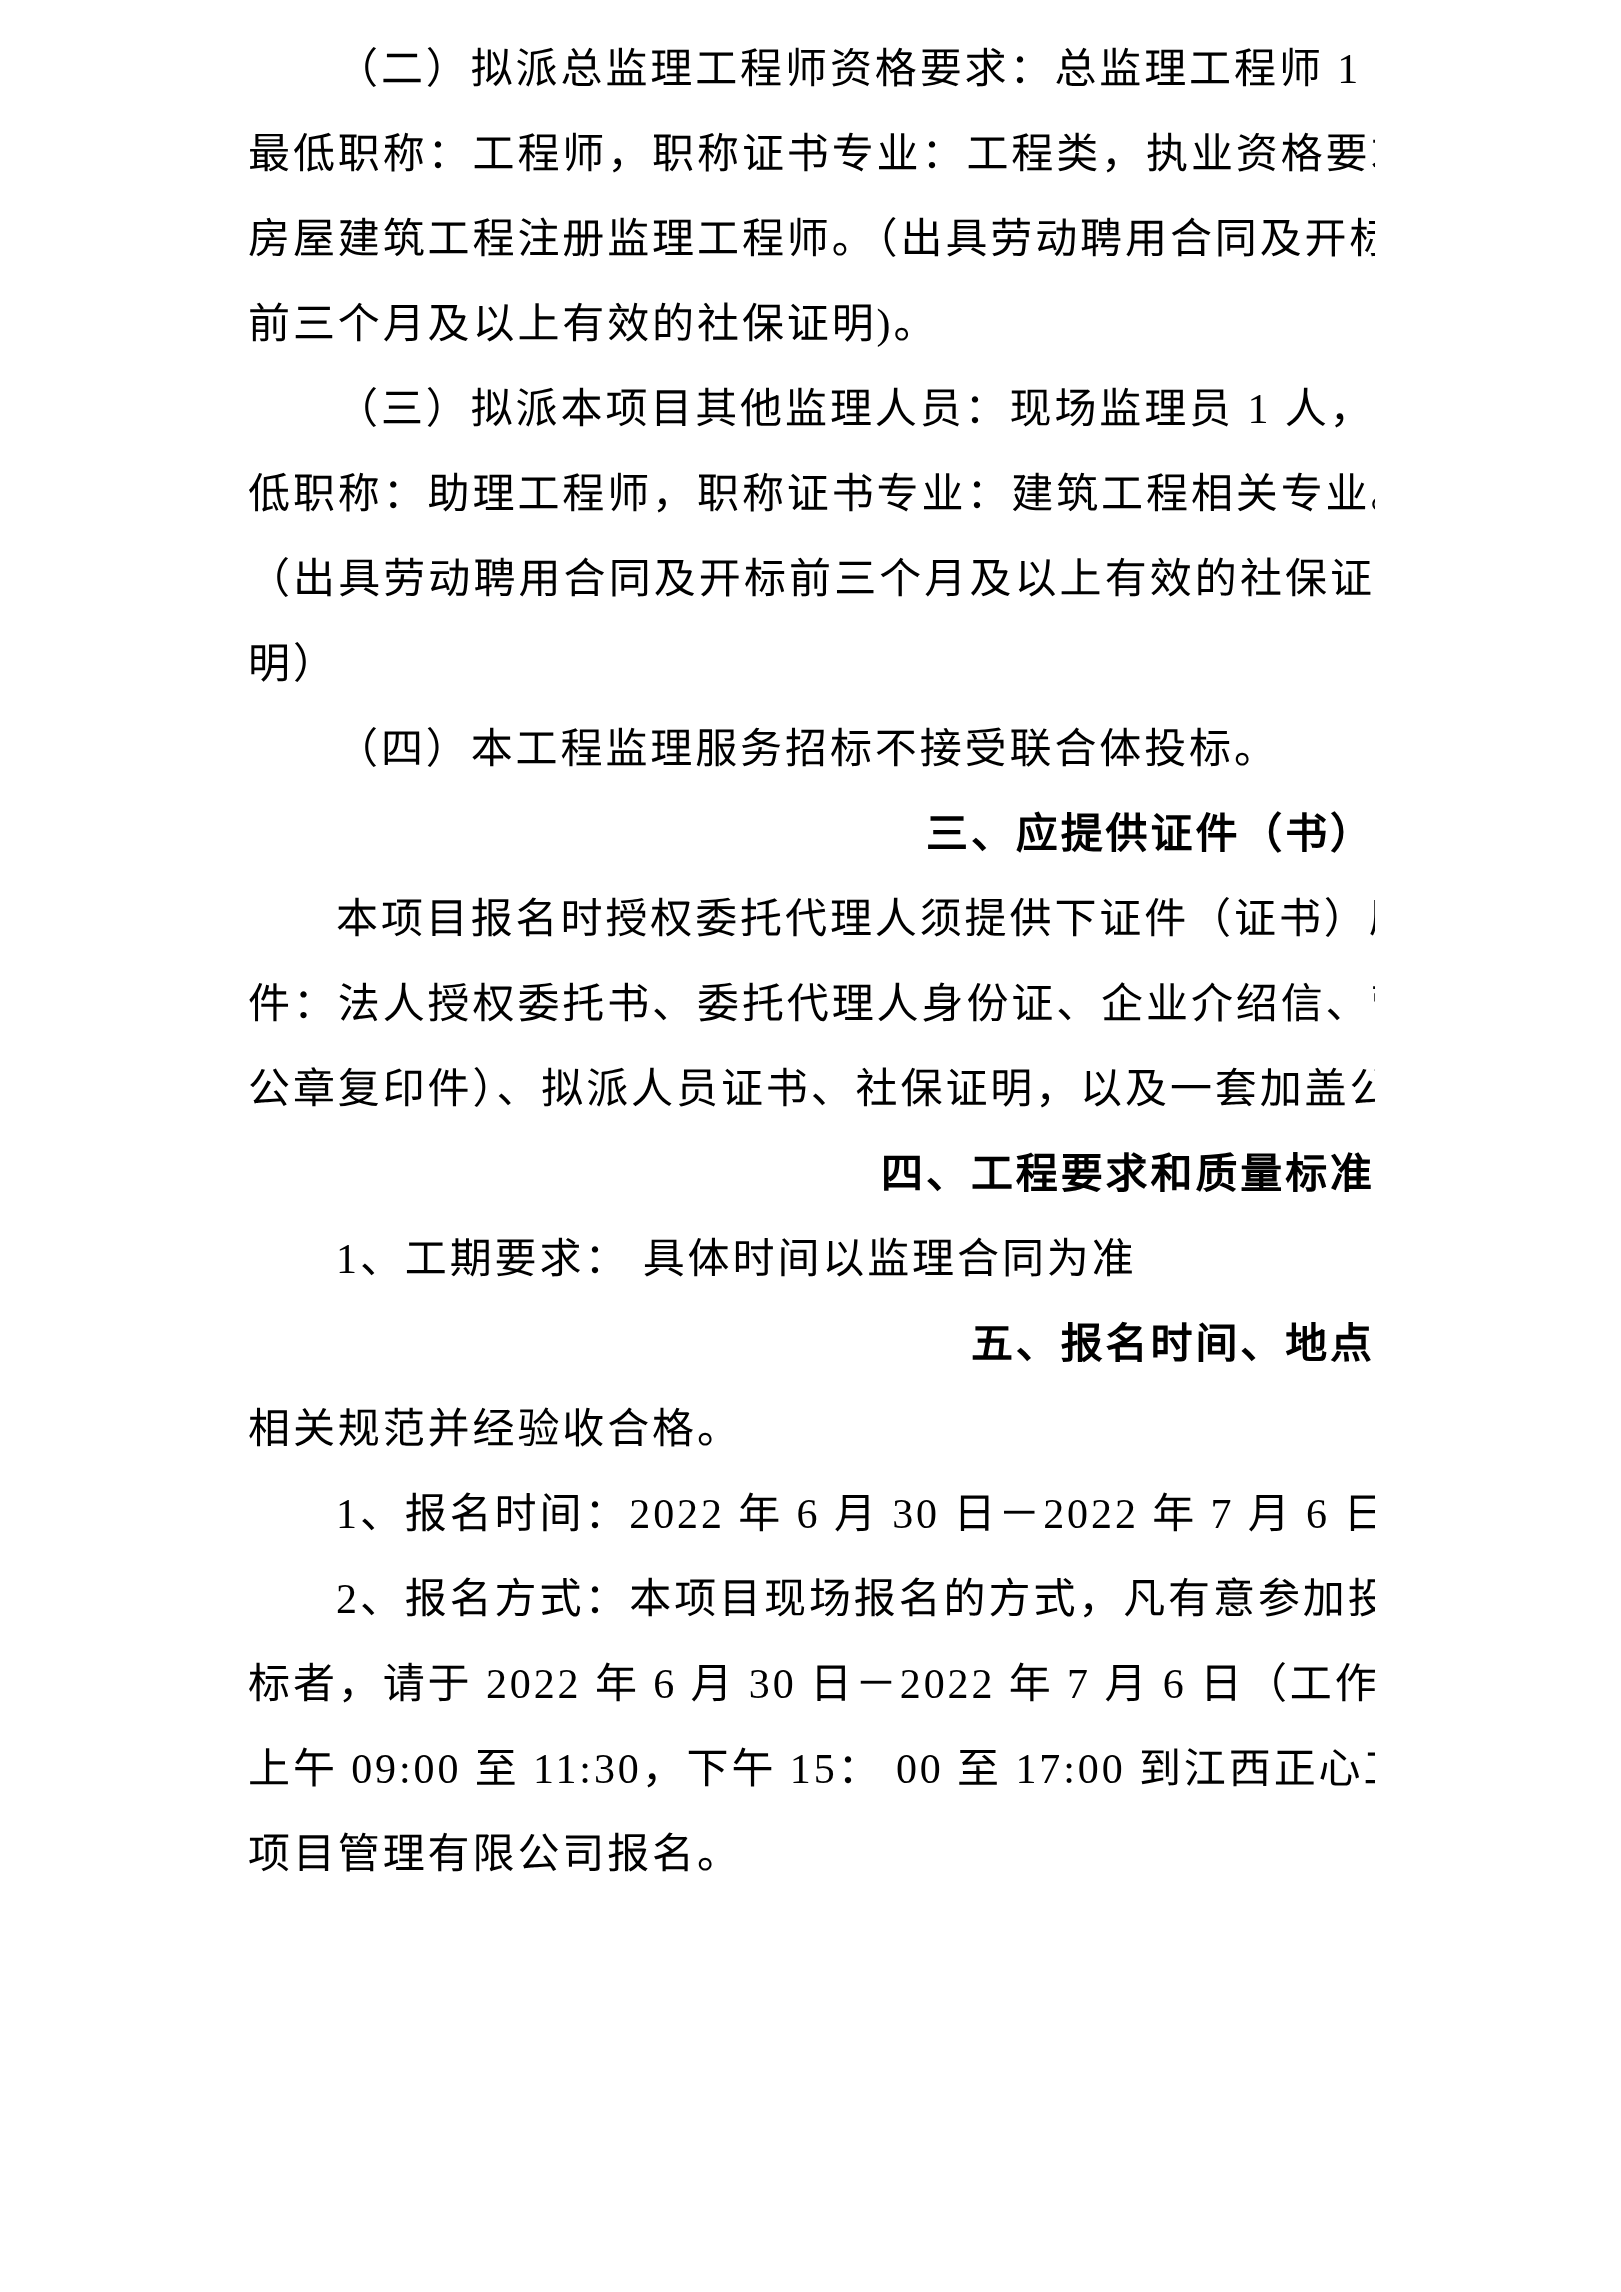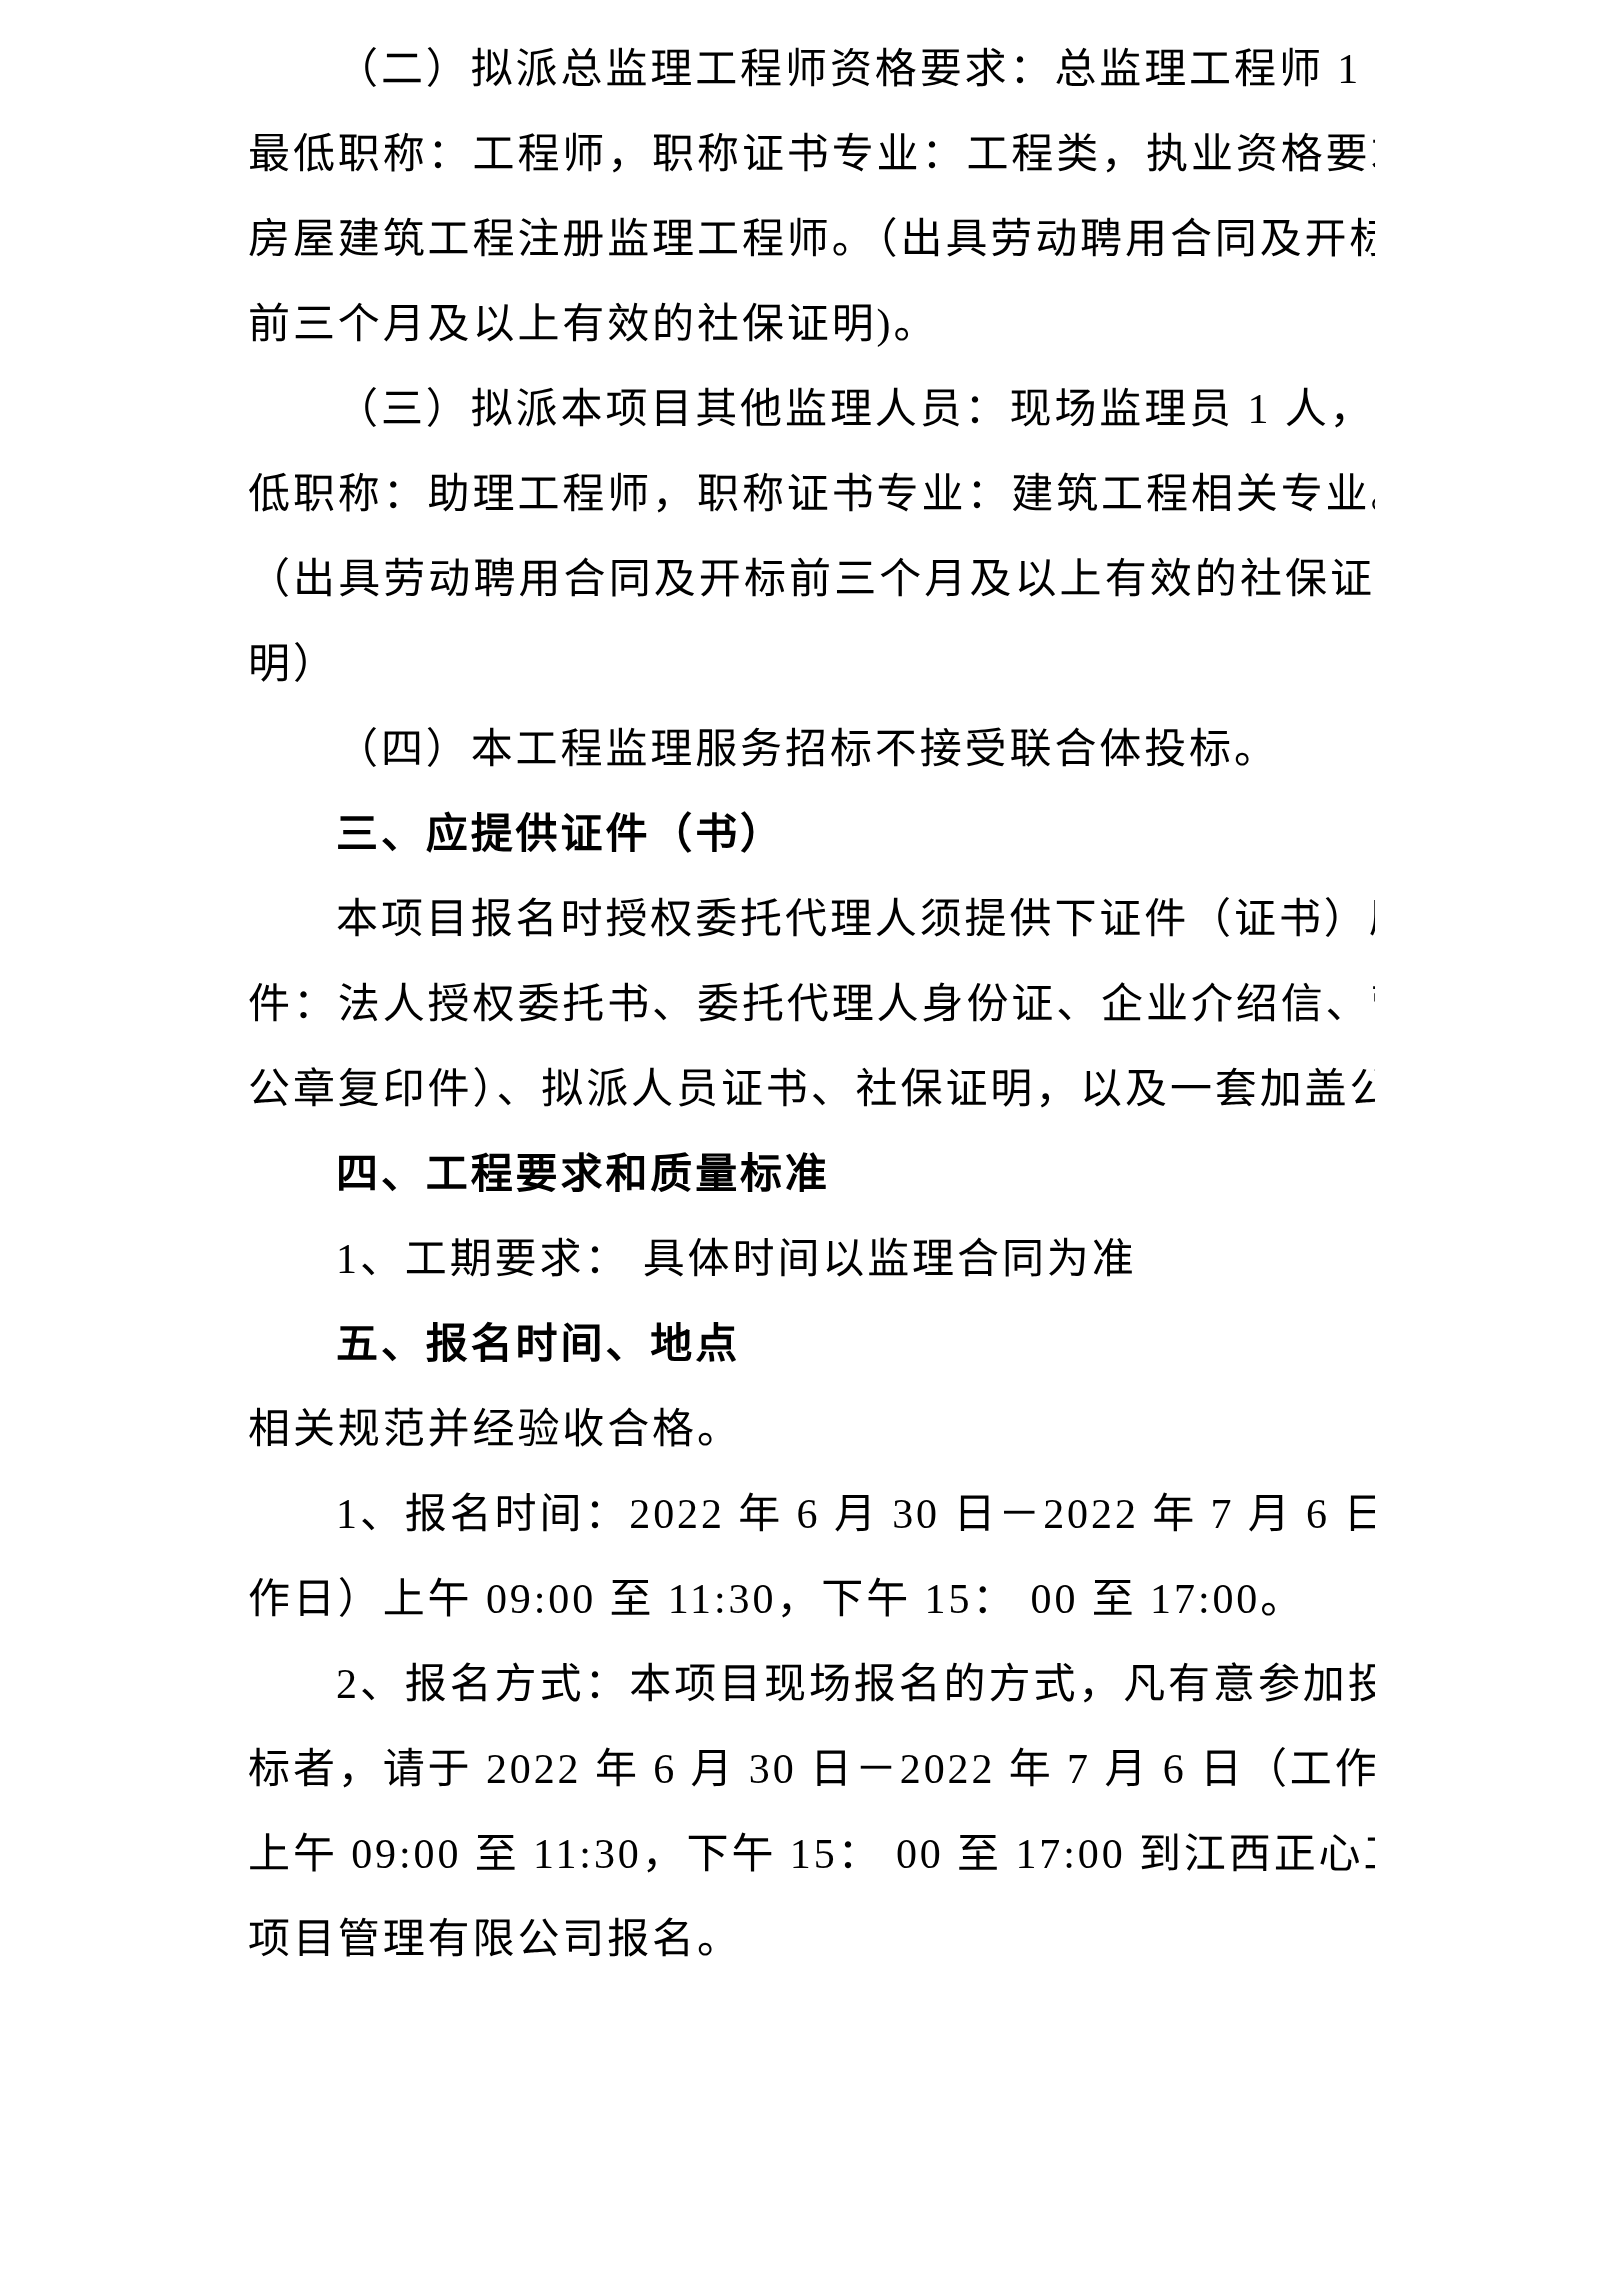--- a/index.html
+++ b/index.html
@@ -41,20 +41,21 @@
   
   .indent {
     padding-left: 88px;
   }
   .just.indent {
     width: 1039px;
   }
   
   .heading {
     font-weight: 700;
+    text-align: right;
   }
 </style>
 </head>
 <body>
 
 <div class="page">
   <div class="text-block">
 
     <div class="line indent just">（二）拟派总监理工程师资格要求：总监理工程师 1 人，</div>
     <div class="line just">最低职称：工程师，职称证书专业：工程类，执业资格要求：</div>
@@ -75,21 +76,20 @@
     <div class="line just">公章复印件）、拟派人员证书、社保证明，以及一套加盖公</div>
 
     <div class="line indent heading">四、工程要求和质量标准</div>
 
     <div class="line indent">1、工期要求： 具体时间以监理合同为准</div>
     <div class="line indent heading">五、报名时间、地点</div>
 
     <div class="line">相关规范并经验收合格。</div>
 
     <div class="line indent just">1、报名时间：2022 年 6 月 30 日－2022 年 7 月 6 日（工</div>
-    <div class="line">作日）上午 09:00 至 11:30，下午 15： 00 至 17:00。</div>
     <div class="line indent just">2、报名方式：本项目现场报名的方式，凡有意参加投</div>
     <div class="line just">标者，请于 2022 年 6 月 30 日－2022 年 7 月 6 日（工作日）</div>
     <div class="line just">上午 09:00 至 11:30，下午 15： 00 至 17:00 到江西正心工程</div>
     <div class="line">项目管理有限公司报名。</div>
 
   </div>
 </div>
 
 
 </body></html>

